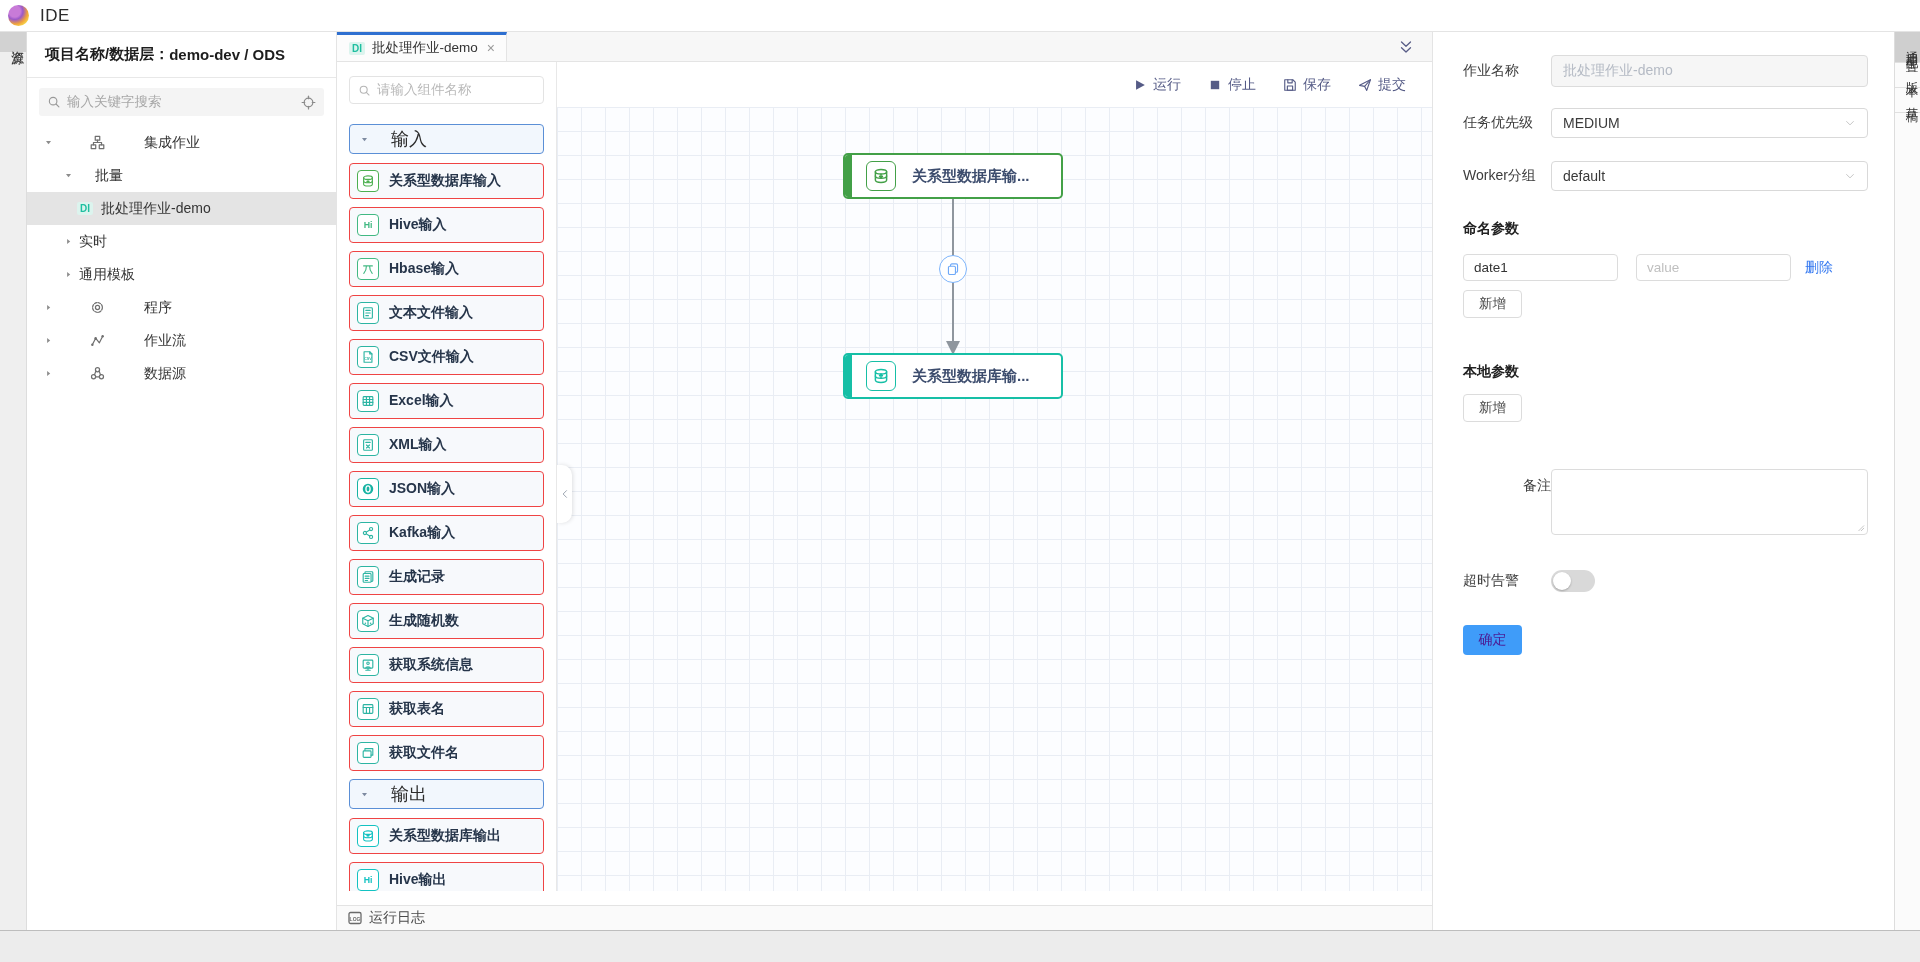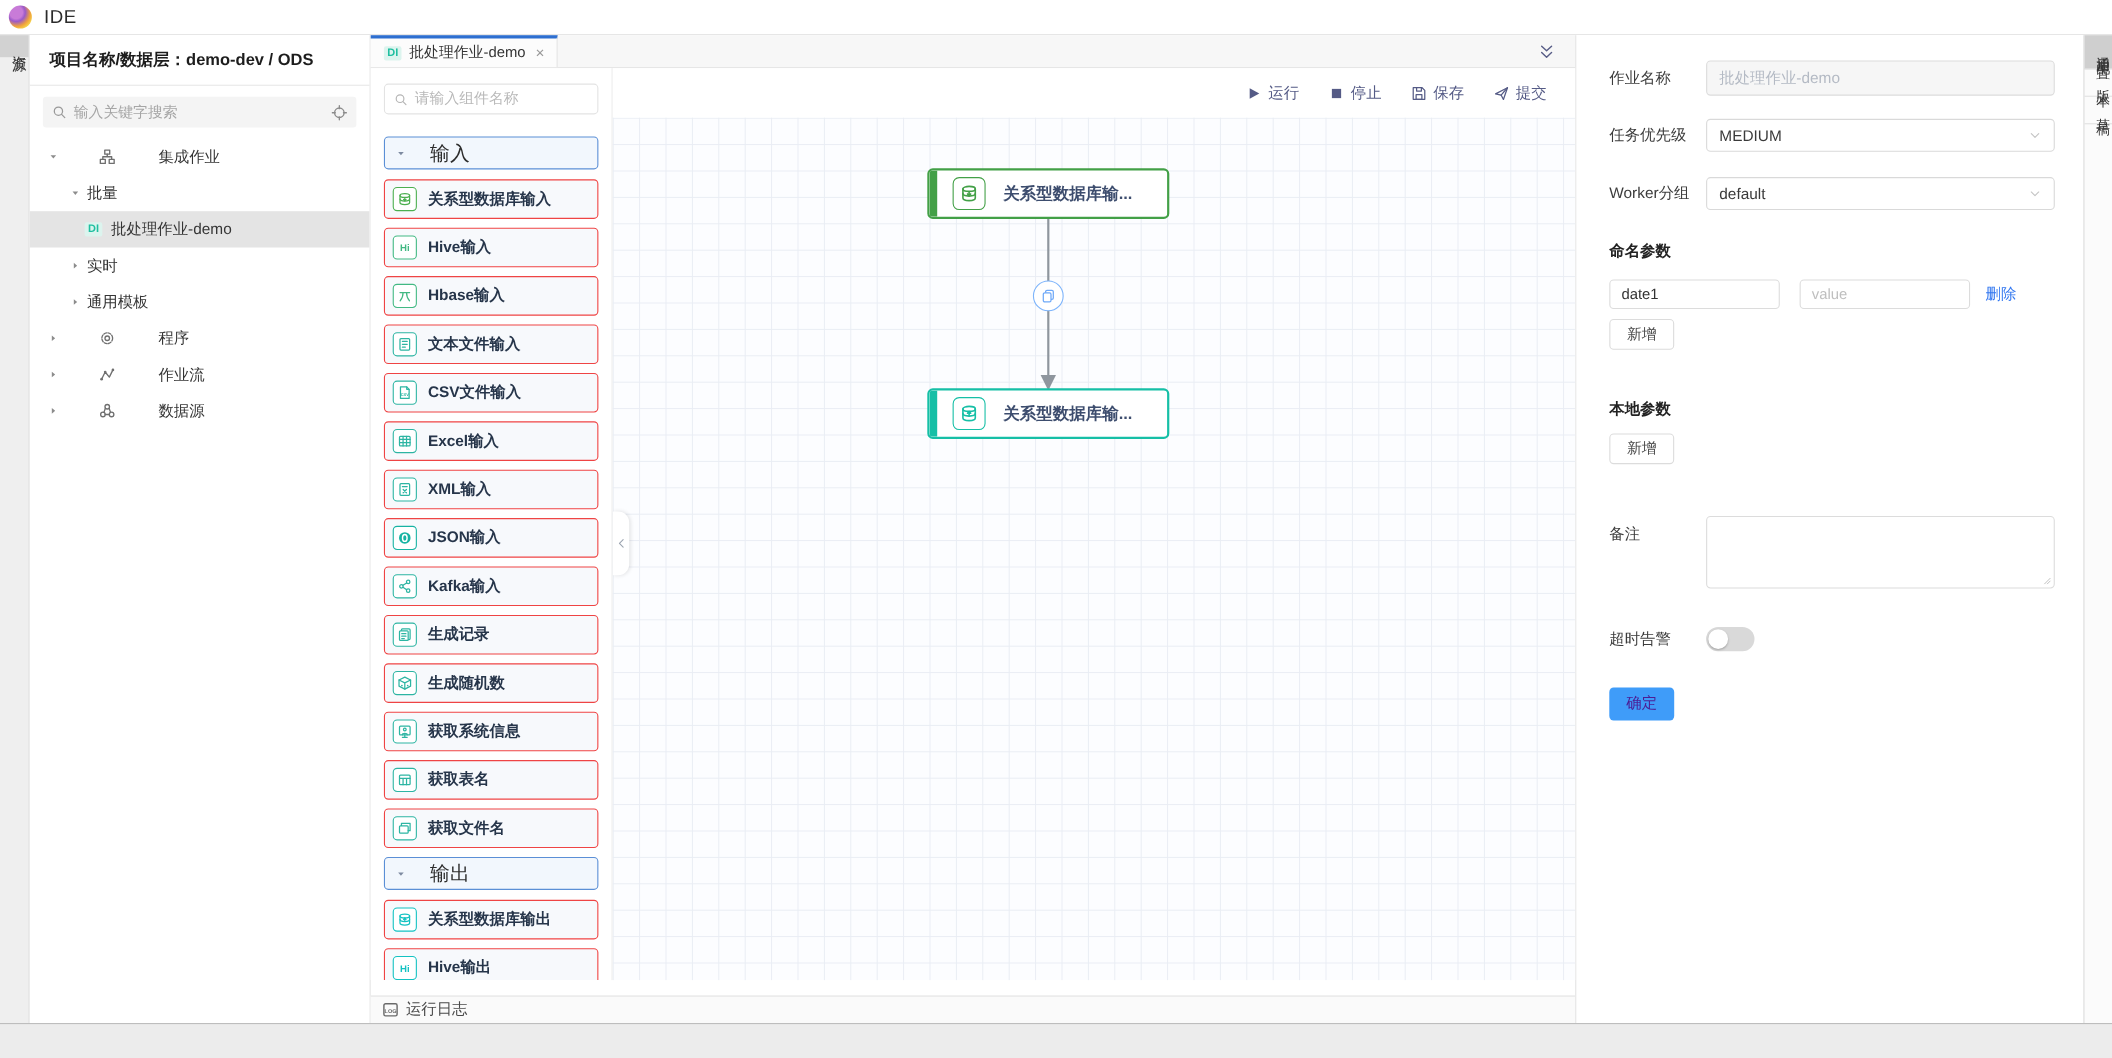--- a/index.html
+++ b/index.html
@@ -91,21 +91,21 @@
 
   
   .log-bar { height:25px; background:#fafafa; border-top:1px solid #e3e3e3; display:flex; align-items:center;
     padding-left:10px; gap:6px; color:#4a4a4a; font-size:14px; flex:none;margin-top:14px; }
   .log-bar .licon { color:#6a6a6a; display:flex; }
 
   
   .inspector { width:462px; flex:none; border-left:1px solid #e4e4e4; background:#fff;
     padding:23px 26px 0 30px; overflow:hidden; }
   .form-row { display:flex; align-items:center; }
-  .form-row.top { align-items:flex-start; }
+  .form-row.top { align-items:flex-start;text-align:right; }
   .f-label { width:88px; flex:none; font-size:14px; color:#3c3c3c; }
   .f-ctrl { flex:1; min-width:0; }
   .inp { width:100%; height:32px; border:1px solid #dcdcdc; border-radius:4px; padding:0 11px;
     font-size:14px; color:#333; background:#fff; display:flex; align-items:center; }
   .inp.disabled { background:#f6f6f6; color:#b4bac4; }
   .sel { height:30px; border:1px solid #d9d9d9; border-radius:4px; padding:0 11px; display:flex;
     align-items:center; justify-content:space-between; font-size:14px; color:#3a3a3a; background:#fff; }
   .sel .chev { color:#c3c3c3; display:flex; }
   .sec-title { font-weight:bold; font-size:14px; color:#222; }
   .param-row { display:flex; align-items:center; gap:18px; }
@@ -184,21 +184,21 @@
             </svg>
           </span>
           <span>集成作业</span>
         </div>
         <div class="tree-row lvl2">
           <span class="caret">
             <svg width="9" height="9" viewBox="0 0 16 16" fill="none" stroke="currentColor" stroke-width="1.3" stroke-linecap="round" stroke-linejoin="round">
               <path d="M3.5 5.5 L12.5 5.5 L8 11 Z" fill="currentColor" stroke="none"></path>
             </svg>
           </span>
-          <span style="margin-left: 4px; text-align: right;">批量</span>
+          <span style="margin-left: 20px; text-align: right;">批量</span>
         </div>
         <div class="tree-row lvl3 selected">
           <span class="di-badge">DI</span>
           <span>批处理作业-demo</span>
         </div>
         <div class="tree-row lvl2">
           <span class="caret">
             <svg width="9" height="9" viewBox="0 0 16 16" fill="none" stroke="currentColor" stroke-width="1.3" stroke-linecap="round" stroke-linejoin="round">
               <path d="M5.5 3.5 L11 8 L5.5 12.5 Z" fill="currentColor" stroke="none"></path>
             </svg>

